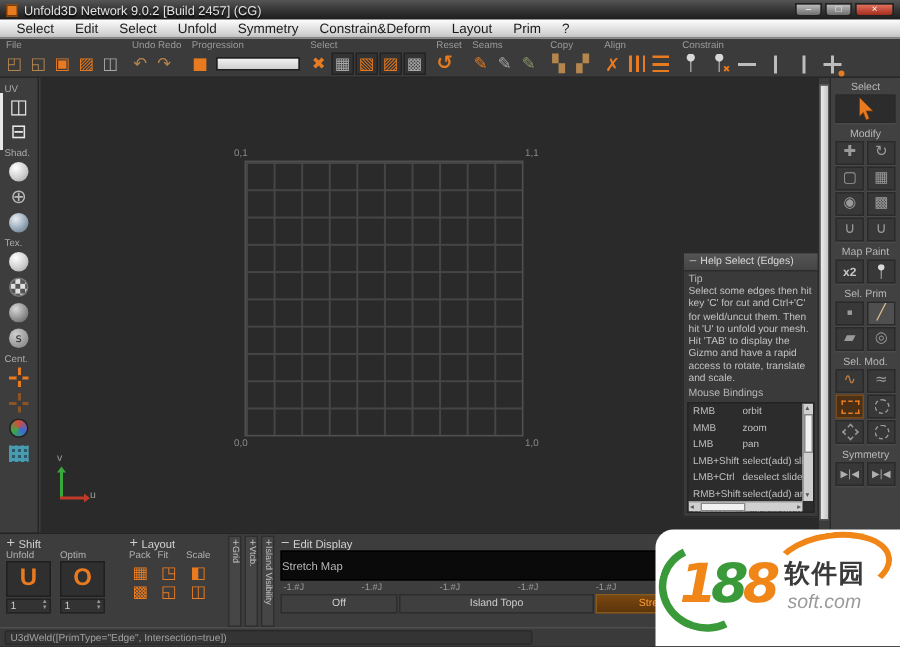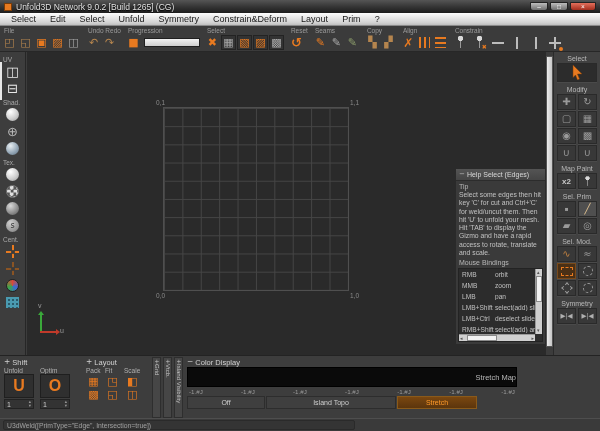--- a/index.html
+++ b/index.html
@@ -109,21 +109,21 @@
   .bp-col { display:flex; flex-direction:column; align-items:center; }
   .bp-col-label { font-size:6.5px; color:#b0b0b0; align-self:flex-start; }
   .big-btn { width:30px; height:24px; background:#2f2f2f; border:1px solid #1f1f1f; color:#e87a20; font-weight:bold; font-size:16px; display:flex; align-items:center; justify-content:center; }
   .spinner { width:30px; height:10px; background:#333; border:1px solid #222; display:flex; align-items:center; justify-content:space-between; padding:0 2px; margin-top:1px; }
   .spin-val { font-size:7px; color:#ccc; }
   .spin-arrows { display:flex; flex-direction:column; font-size:4.5px; color:#999; line-height:0.9; }
   .lay-icon { width:15px; height:12px; display:flex; align-items:center; justify-content:center; color:#e87a20; font-size:11px; margin-top:1px; }
   .vtabs { display:flex; gap:2px; margin:0 4px; }
   .vtab { width:9px; background:#464646; border:1px solid #2e2e2e; writing-mode:vertical-rl; font-size:6px; color:#c2c2c2; display:flex; align-items:center; padding:1px 0; overflow:hidden; white-space:nowrap; }
   .cd-sec { flex:1; display:flex; flex-direction:column; }
-  .stretch-map { width:330px; height:20px; background:#0a0a0a; border:1px solid #000; display:flex; align-items:center; justify-content:flex-end; }
+  .stretch-map { width:330px; height:20px; background:#0a0a0a; border:1px solid #000; display:flex; align-items:center; justify-content:flex-start; }
   .sm-label { font-size:7.5px; color:#b8b8b8; }
   .tick-row { width:330px; display:flex; justify-content:space-between; padding:1px 2px; }
   .tick { font-size:6.2px; color:#9a9a9a; }
   .cd-btnrow { display:flex; width:330px; height:13px; gap:1px; }
   .cd-btn { background:#3f3f3f; border:1px solid #2d2d2d; color:#cfcfcf; font-size:7px; display:flex; align-items:center; justify-content:center; }
   .cd-btn.active { background:linear-gradient(#7a4710,#5c350c); border-color:#8a5a1a; color:#ff9a2a; }
 
   
   .statusbar { left:0; top:418px; width:600px; height:13px; background:#3a3a3a; border-top:1px solid #4e4e4e; display:flex; align-items:center; padding:0 3px; }
   .status-field { width:352px; height:10px; background:#343434; border:1px solid #2a2a2a; border-radius:2px; display:flex; align-items:center; padding:0 3px; }
@@ -138,21 +138,21 @@
   .wm-cn { position:absolute; left:86px; top:18px; font-size:17px; font-weight:bold; color:#3a3a3a; letter-spacing:1px; }
   .wm-domain { position:absolute; left:88px; top:40px; font-size:13px; font-style:italic; color:#9a9a9a; }
 </style>
 </head>
 <body>
 
 <div id="app">
 
   <div class="abs titlebar">
     <div class="app-icon"></div>
-    <div class="title-text">Unfold3D Network 9.0.2 [Build 1265] (CG)</div>
+    <div class="title-text">Unfold3D Network 9.0.2 [Build 2457] (CG)</div>
     <div class="winbtns">
       <div class="winbtn">–</div>
       <div class="winbtn">□</div>
       <div class="winbtn close">×</div>
     </div>
   </div>
 
   <div class="abs menubar">
     <span class="menu-item">Select</span>
     <span class="menu-item">Edit</span>
@@ -512,21 +512,21 @@
           <span>Vtcb.</span>
         </div>
       <div class="vtab">
           <span class="g">+</span>
           <span>Island Visibility</span>
         </div>
     </div>
     <div class="cd-sec">
       <div class="bp-header">
         <span class="g">−</span>
-        <span>Color Display</span>
+        <span>Edit Display</span>
       </div>
       <div class="stretch-map">
         <span class="sm-label">Stretch Map</span>
       </div>
       <div class="tick-row">
         <span class="tick">-1.#J</span>
         <span class="tick">-1.#J</span>
         <span class="tick">-1.#J</span>
         <span class="tick">-1.#J</span>
         <span class="tick">-1.#J</span>
@@ -540,14 +540,23 @@
       </div>
     </div>
   </div>
 
   <div class="abs statusbar">
     <div class="status-field">
       <span class="status-text">U3dWeld([PrimType="Edge", Intersection=true])</span>
     </div>
   </div>
 
+  <div class="abs watermark">
+    <div class="wm-arc-green"></div>
+    <div class="wm-arc-orange"></div>
+    <div class="wm-188">
+      <span class="wm-1">1</span><span class="wm-8a">8</span><span class="wm-8b">8</span>
+    </div>
+    <div class="wm-cn">软件园</div>
+    <div class="wm-domain">soft.com</div>
+  </div>
 
 </div>
 
 </body></html>

